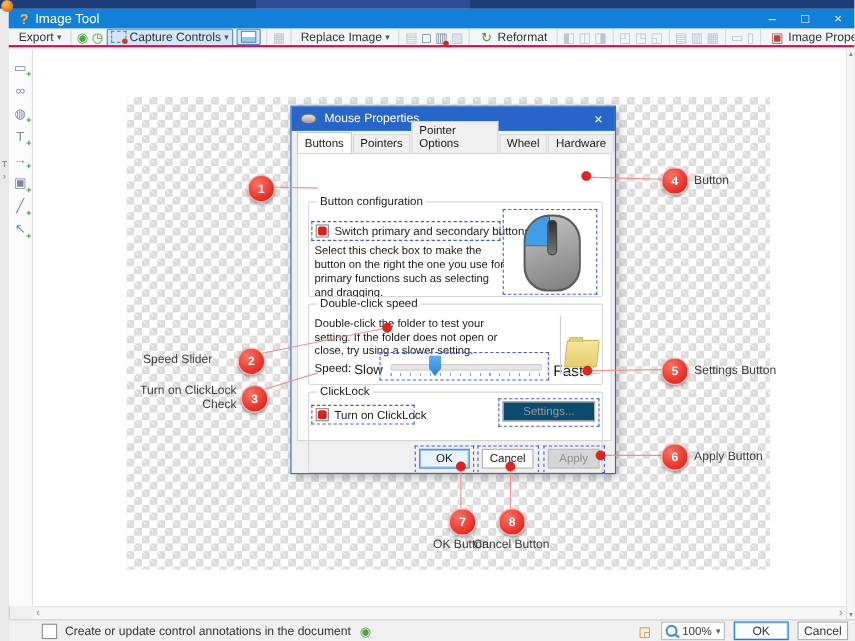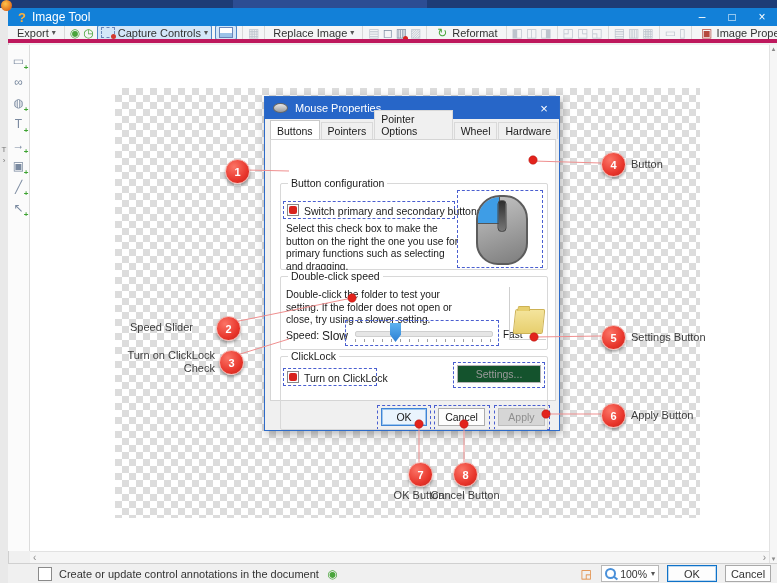--- a/index.html
+++ b/index.html
@@ -16,21 +16,21 @@
 
   
   .titlebar{left:8px;top:8px;width:769px;height:18px;background:#1280d8;color:#fff;
       display:flex;align-items:center;gap:6px;padding-left:10px;box-sizing:border-box;}
   .help-icon{color:#ffb13b;font-weight:bold;font-size:13px;line-height:13px;}
   .title-text{font-size:12px;}
   .win-controls{margin-left:auto;display:flex;height:100%;}
   .win-btn{width:30px;height:100%;display:flex;align-items:center;justify-content:center;font-size:12px;color:#fff;}
 
   
-  .toolbar{left:8px;top:26px;width:769px;height:17px;background:#f4f5f6;border-bottom:4px solid #be185d;
+  .toolbar{left:8px;top:26px;width:769px;height:17px;background:#f4f5f6;border-bottom:2px solid #be185d;
       display:flex;align-items:center;gap:3px;padding-left:6px;box-sizing:border-box;font-size:11px;color:#333;overflow:hidden;white-space:nowrap;}
   .tbtn{display:flex;align-items:center;gap:3px;padding:1px 3px;}
   .tb-selected{background:#d3e6f8;border:1px solid #4f86c6;border-radius:2px;}
   .ic{display:inline-flex;align-items:center;justify-content:center;width:14px;height:14px;font-size:12px;line-height:14px;}
   .gray{color:#bdc4cd;} .green{color:#4aa53c;} .steel{color:#7a8aa0;} .redish{color:#b5493f;}
   .sep{width:1px;height:15px;background:#d8d8d8;margin:0 2px;flex:0 0 auto;}
   .caret{font-size:8px;color:#555;}
   .cap-ic{width:12px;height:9px;border:1px dashed #6b86b8;position:relative;display:inline-block;}
   .cap-ic::after{content:"";position:absolute;right:-2px;bottom:-2px;width:5px;height:5px;background:#d23a2e;border-radius:50%;}
   .capseg-ic{width:12px;height:9px;border:1px solid #6b86b8;display:inline-block;background:linear-gradient(#fff 55%,#9cc3e8 55%);}
@@ -79,21 +79,21 @@
   .thumb{position:absolute;left:44px;top:2px;width:11px;height:19px;background:linear-gradient(#5db2ef,#2b7fd4);
       clip-path:polygon(0 0,100% 0,100% 62%,50% 100%,0 62%);}
   .folder-well{position:absolute;border-left:1px solid #cfcfcf;border-bottom:1px solid #cfcfcf;}
   .folder{position:absolute;left:4px;top:22px;width:28px;height:23px;background:linear-gradient(#f4e49c,#e7cf6e);
       border:1px solid #cdb254;border-radius:2px;transform:skewX(-6deg);}
   .folder::before{content:"";position:absolute;top:-4px;left:1px;width:11px;height:4px;background:#e7cf6e;border:1px solid #cdb254;border-bottom:none;border-radius:2px 2px 0 0;}
   .dlg-btn{position:absolute;height:18px;background:#fdfdfd;border:1px solid #adadad;box-sizing:border-box;
       font-size:10.5px;display:flex;align-items:center;justify-content:center;}
   .dlg-btn.default{background:#eaf4fd;border:1px solid #3f84d6;box-shadow:0 0 0 1px #9cc6ee inset;}
   .dlg-btn.disabled{background:#d6d6d6;border-color:#bdbdbd;color:#8f8f8f;}
-  .btn-settings{background:#14532d;border:1px solid #b5b5b5;color:#9a9a9a;}
+  .btn-settings{background:#0c4a6e;border:1px solid #b5b5b5;color:#9a9a9a;}
 
   
   .balloon{position:absolute;width:23px;height:23px;border-radius:50%;z-index:50;
       background:radial-gradient(circle at 35% 30%,#fb7466,#e8352b 62%,#c42218);
       border:1px solid #f2b4ae;box-shadow:0 2px 3px rgba(0,0,0,.35);
       color:#fff;font-size:11px;font-weight:bold;display:flex;align-items:center;justify-content:center;}
   .callout-label{position:absolute;font-size:11px;color:#3d3d3d;line-height:12.5px;z-index:50;}
   .overlay-svg{position:absolute;left:0;top:0;width:777px;height:583px;z-index:40;pointer-events:none;}
 
   
@@ -235,21 +235,21 @@
       <div class="groupbox" style="left:9px;top:100px;width:268px;height:74px;">
         <span class="gb-label">Double-click speed</span>
         <div class="desc" style="left:5px;top:12px;width:180px;">Double-click the folder to test your setting. If the folder does not open or close, try using a slower setting.</div>
         <span style="position:absolute;left:5px;top:52px;font-size:10.5px;">Speed:</span>
         <span style="position:absolute;left:41px;top:52px;font-size:12px;">Slow</span>
         <div class="dotted" style="left:64px;top:43px;width:154px;height:26px;">
           <span class="slider-track"></span>
           <span class="slider-ticks"></span>
           <span class="thumb"></span>
         </div>
-        <span style="position:absolute;left:222px;top:52px;font-size:10px;">Fast</span>
+        <span style="position:absolute;left:222px;top:52px;font-size:14px;">Fast</span>
         <div class="folder-well" style="left:228px;top:10px;width:36px;height:52px;">
           <span class="folder"></span>
         </div>
       </div>
 
       <div class="groupbox" style="left:9px;top:180px;width:268px;height:74px;">
         <span class="gb-label">ClickLock</span>
         <div class="dotted" style="left:2px;top:11px;width:94px;height:18px;"></div>
         <span class="cb cb-red" style="left:6px;top:14px;"></span>
         <span style="position:absolute;left:23px;top:15px;font-size:10.5px;">Turn on ClickLock</span>

